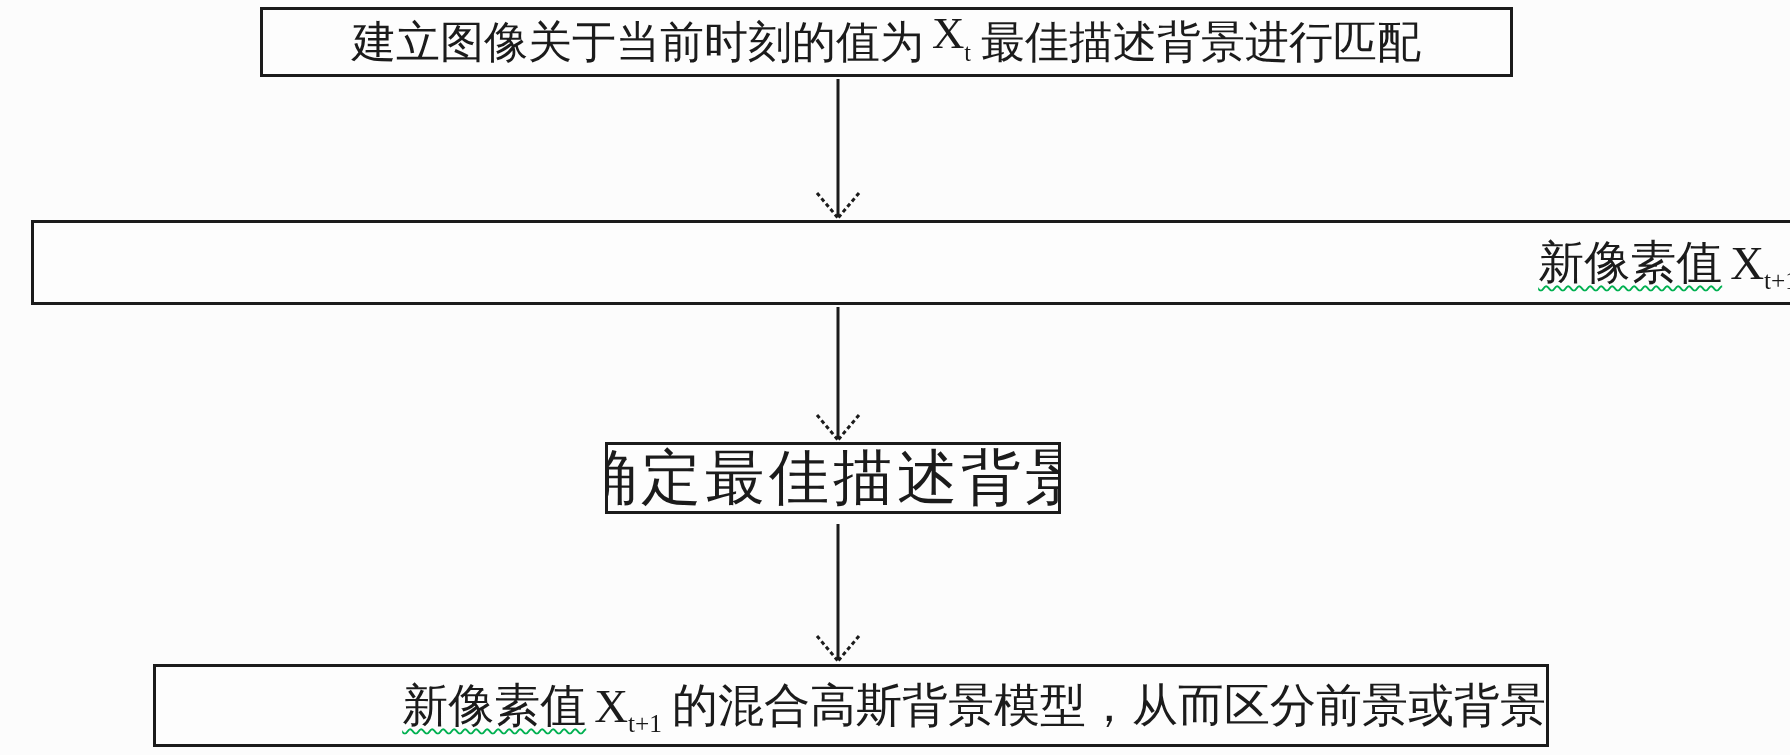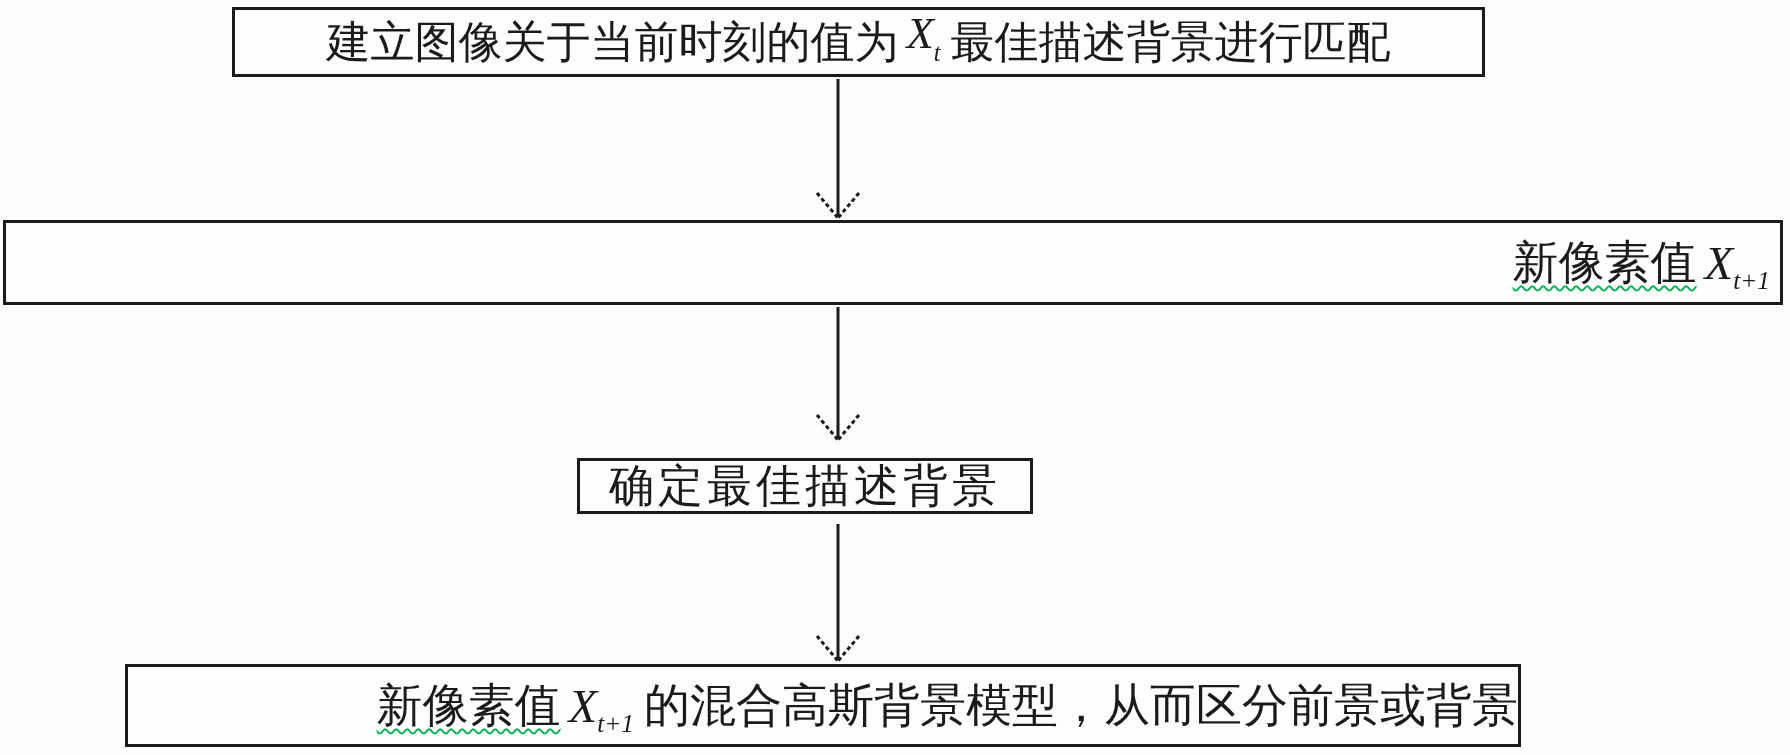--- a/index.html
+++ b/index.html
@@ -26,39 +26,39 @@
   .flow-box {
     position: absolute;
     z-index: 2;
     box-sizing: border-box;
     border: 3px solid #1b1b1b;
     background: #fdfdfd;
     display: flex;
     align-items: center;
     white-space: nowrap;
     overflow: hidden;
+    margin-left: 28px;
   }
   .flow-box.centered { justify-content: center; }
   .flow-box.left-aligned { justify-content: flex-end; padding-left: 18px; }
 
   .box-step1 { left: 232px; top: 7px;   width: 1253px; height: 70px; font-size: 44px; }
   .box-step2 { left: 3px;   top: 220px; width: 1780px; height: 85px; font-size: 46px; }
-  .box-step3 { left: 577px; top: 458px; width: 456px;  height: 56px; font-size: 45px; letter-spacing: 4px; }
+  .box-step3 { left: 577px; top: 442px; width: 456px;  height: 72px; font-size: 60px; letter-spacing: 4px; }
   .box-step4 { left: 125px; top: 664px; width: 1396px; height: 83px; font-size: 46px; }
 
   .squiggle {
     text-decoration-line: underline;
     text-decoration-style: wavy;
     text-decoration-color: #00b050;
     text-decoration-thickness: 2px;
     text-underline-offset: 7px;
   }
   .formula {
     font-family: "Liberation Serif", "DejaVu Serif", serif;
-    font-style: italic;
     margin: 0 10px 0 8px;
     display: inline-block;
   }
   .formula .base { font-size: 1.02em; }
   .formula .sub {
     font-size: 0.55em;
     position: relative;
     top: 0.42em;
     letter-spacing: 0;
   }

